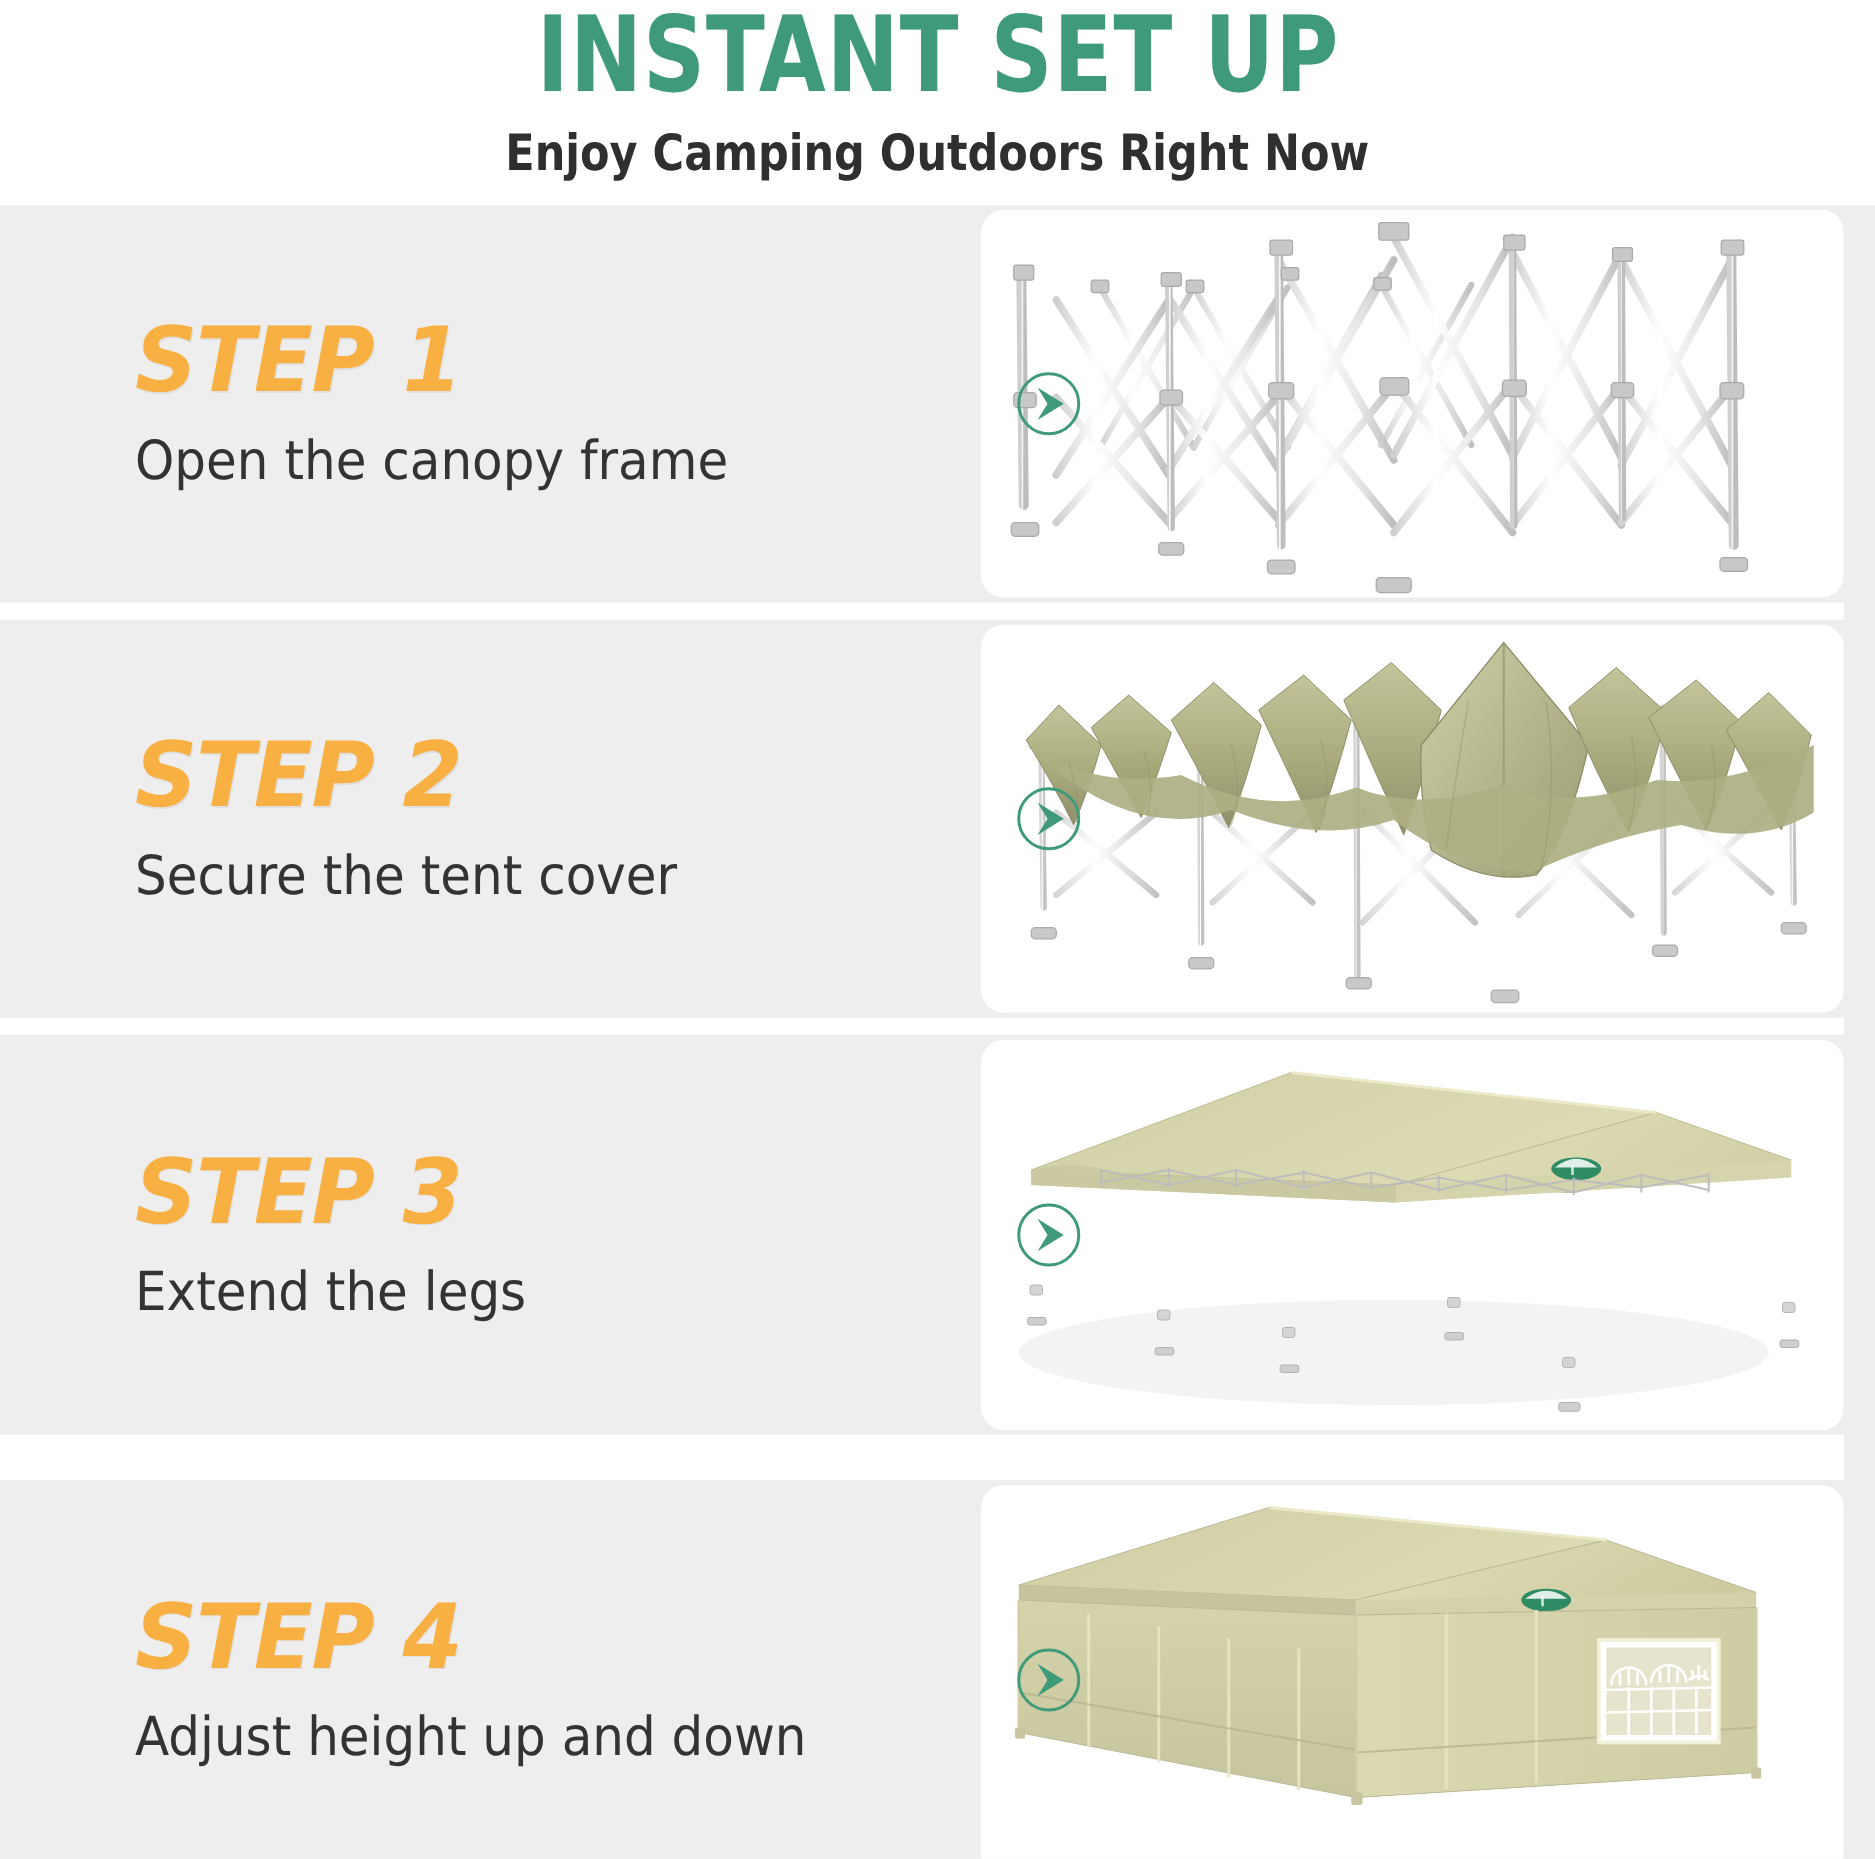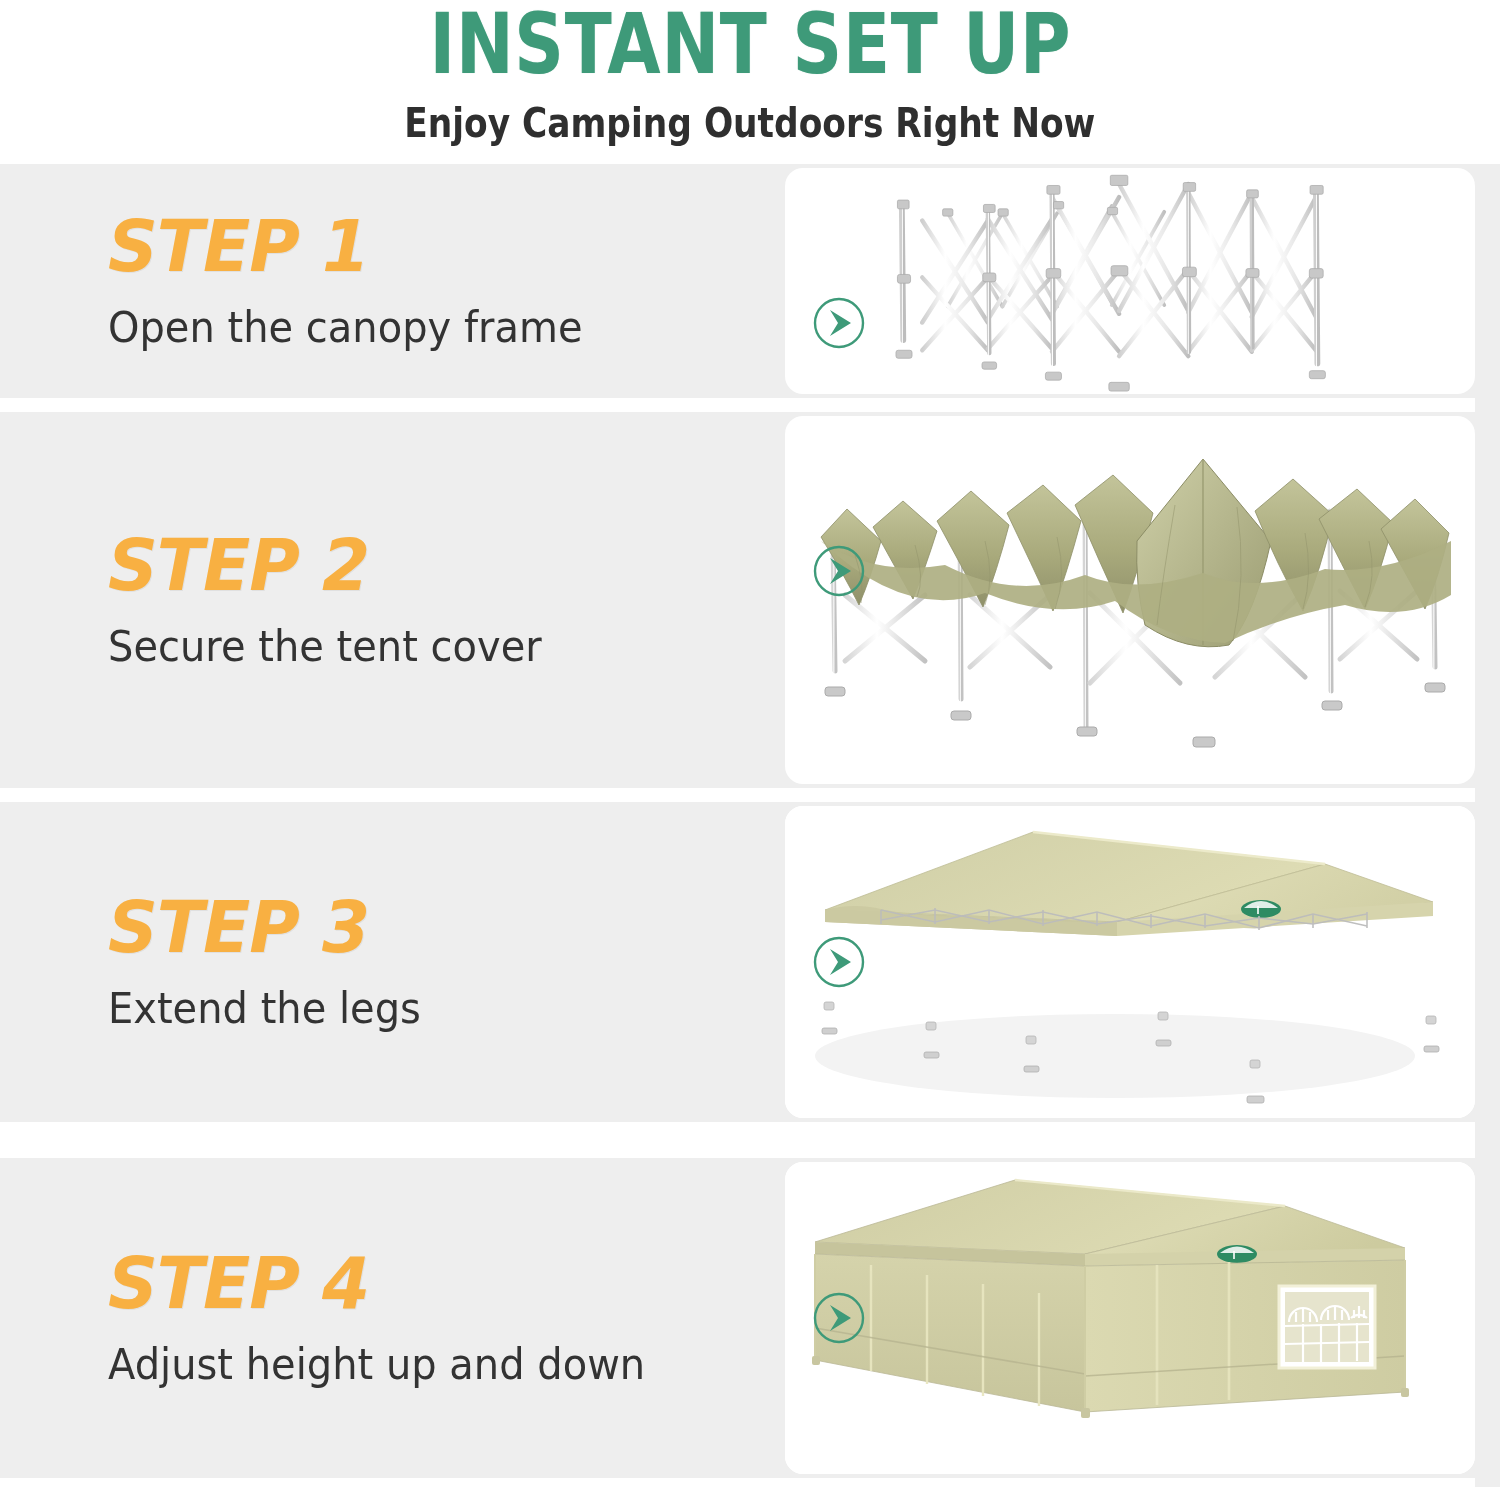--- a/index.html
+++ b/index.html
@@ -50,22 +50,22 @@
   .rows { position:relative; width:1500px; }
   .row {
     position:relative;
     width:1500px;
     background:#eeeeee;
     margin-bottom:14px;
     display:flex;
     align-items:center;
   }
   .row:last-child { margin-bottom:0; }
-  .row.r1 { height:234px; }
-  .row.r2 { height:376px; }
+  .row.r1 { height:318px; }
+  .row.r2 { height:318px; }
   .row.r3 { height:320px; }
   .row.r4 { height:320px;margin-top:36px; }
 
   
   .textcol {
     width:785px;
     padding-left:108px;
     flex:0 0 785px;
   }
   .steplabel {

